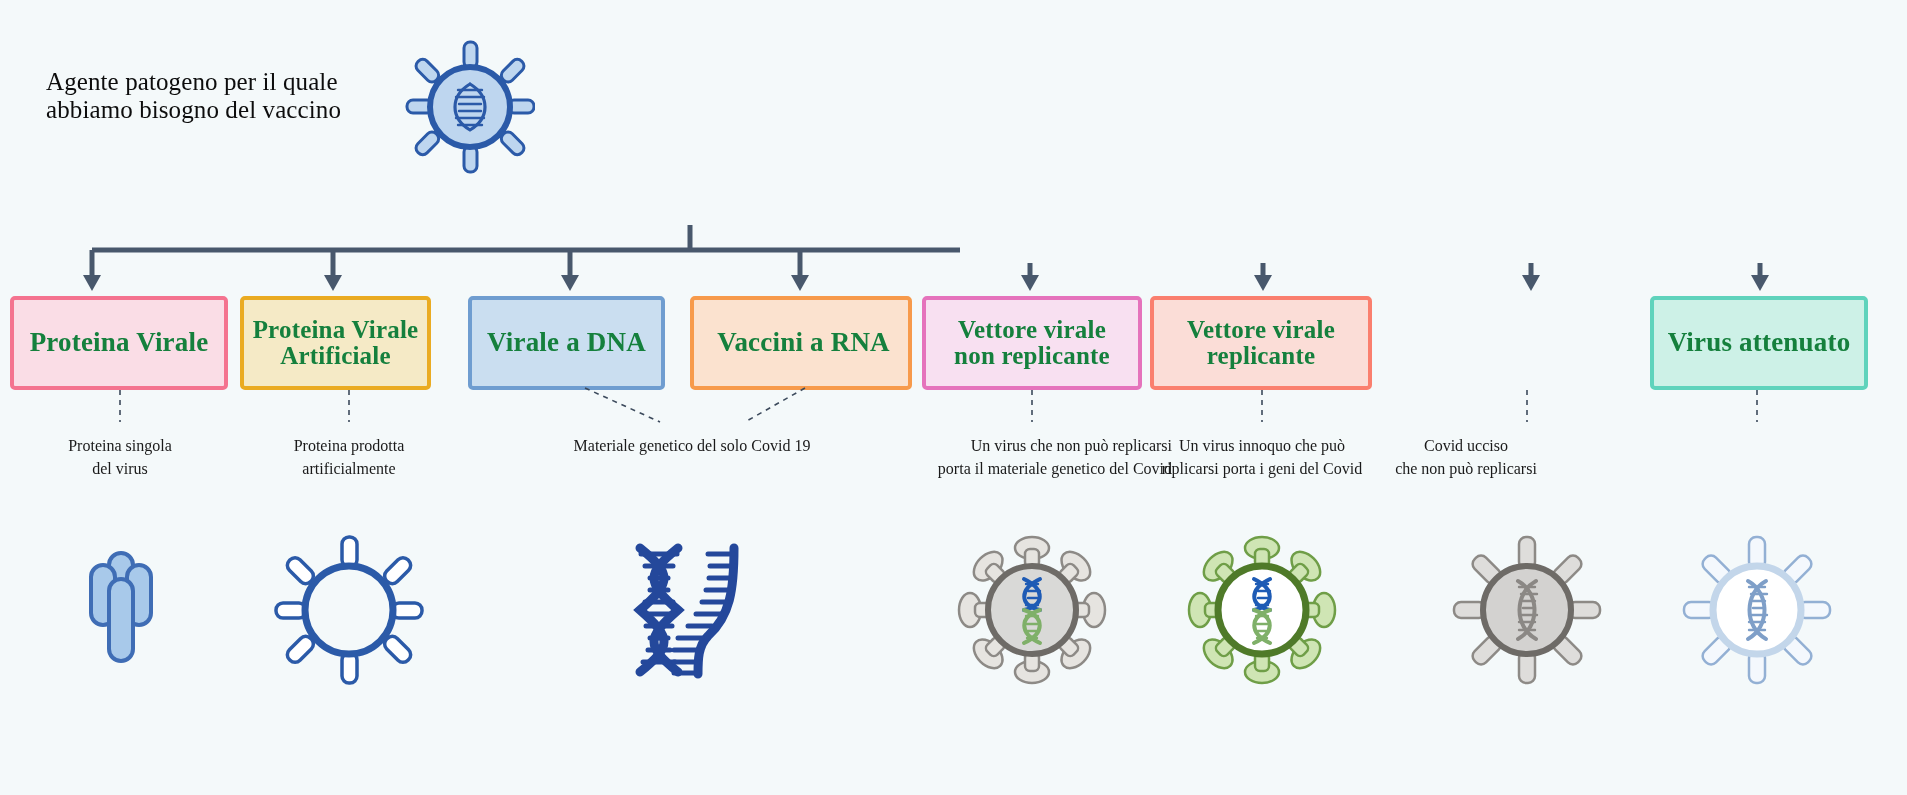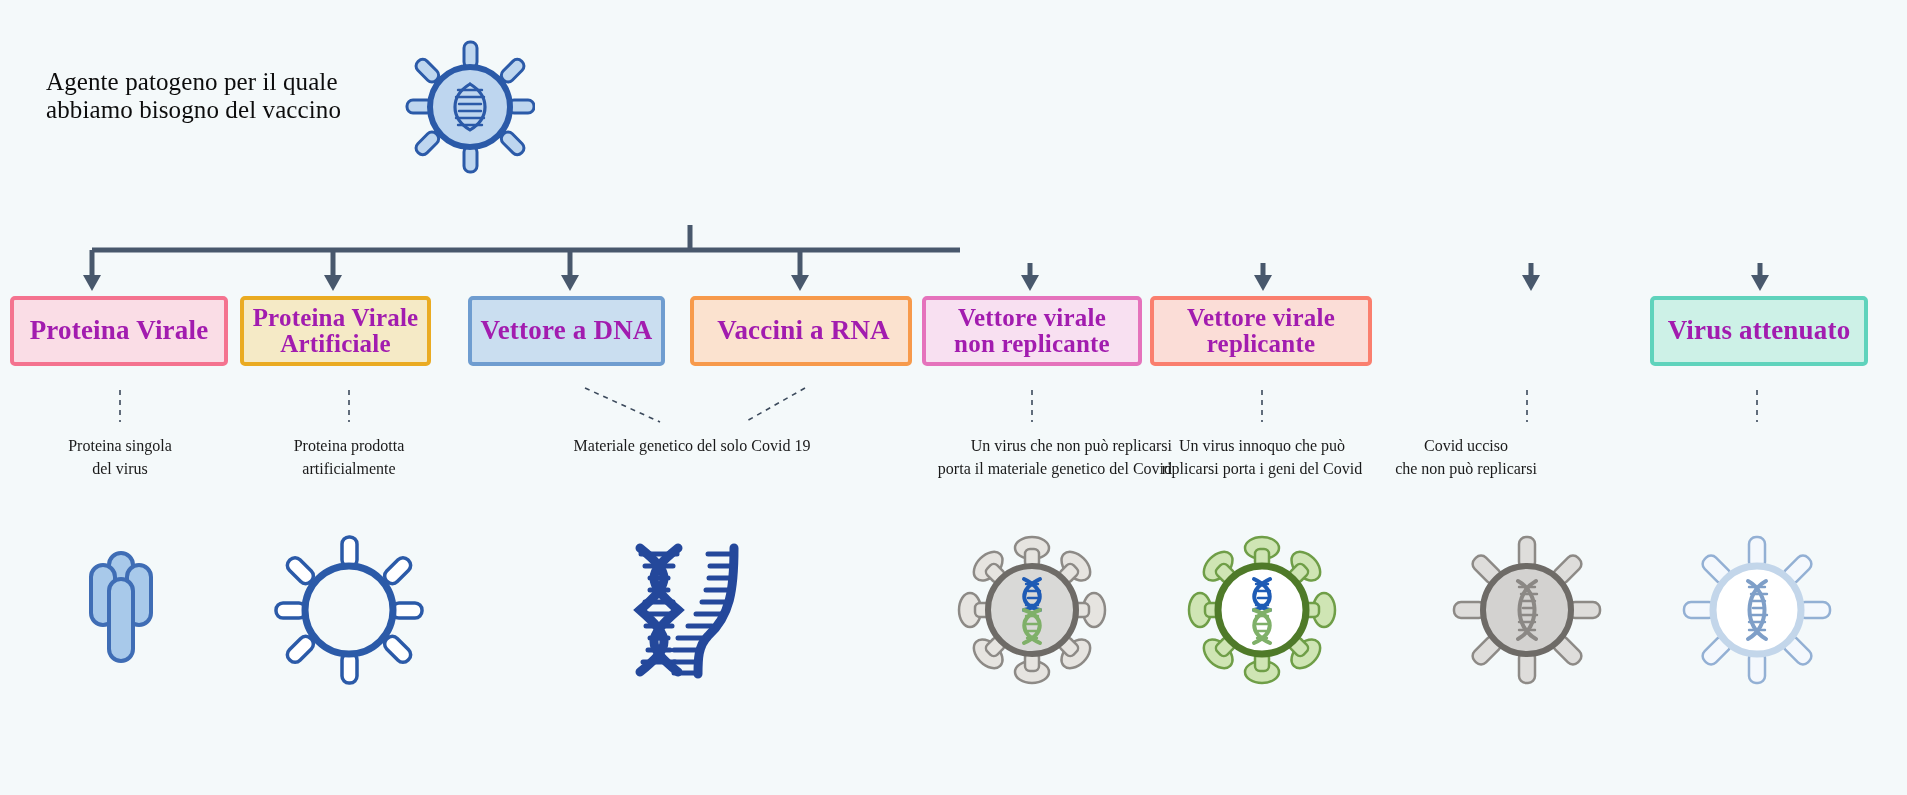--- a/index.html
+++ b/index.html
@@ -21,28 +21,28 @@
     letter-spacing:.1px;
   }
   .header-icon{position:absolute;left:405px;top:40px;width:130px;height:135px;}
 
   
   .connectors{position:absolute;left:0;top:215px;width:1907px;height:90px;}
 
   
   .boxes{position:absolute;left:0;top:296px;width:1907px;height:80px;}
   .vbox{
-    position:absolute;top:0;height:70px;
+    position:absolute;top:0;height:94px;
     box-sizing:border-box;
     border-style:solid;border-width:4px;border-radius:5px;
     display:flex;align-items:center;justify-content:center;
     text-align:center;
     font-family:"Liberation Serif", serif;
     font-weight:bold;font-size:27px;line-height:1.03;
-    color:#a21caf;
+    color:#15803d;
     letter-spacing:.2px;
     padding:0 6px;
   }
   .vbox.two-line{font-size:25px;}
 
   
   .captions{position:absolute;left:0;top:420px;width:1907px;height:70px;}
   .caption{
     position:absolute;top:14px;
     text-align:center;
@@ -120,21 +120,21 @@
 
   <div class="boxes">
     <div class="vbox" style="left: 10px; width: 218px; border-color: rgb(244, 115, 143); background: rgb(250, 221, 230);">
       <span style="white-space: pre-line;">Proteina Virale</span>
     </div>
     <div class="vbox two-line" style="left: 240px; width: 191px; border-color: rgb(234, 171, 34); background: rgb(245, 234, 198);">
       <span style="white-space: pre-line;">Proteina Virale
 Artificiale</span>
     </div>
     <div class="vbox" style="left: 468px; width: 197px; border-color: rgb(111, 157, 208); background: rgb(202, 222, 240);">
-      <span style="white-space: pre-line;">Vettore a DNA</span>
+      <span style="white-space: pre-line;">Virale a DNA</span>
     </div>
     <div class="vbox" style="left: 690px; width: 222px; border-color: rgb(247, 154, 75); background: rgb(251, 226, 207); padding-left: 11px;">
       <span style="white-space: pre-line;">Vaccini a RNA</span>
     </div>
     <div class="vbox two-line" style="left: 922px; width: 220px; border-color: rgb(229, 115, 188); background: rgb(248, 224, 241);">
       <span style="white-space: pre-line;">Vettore virale
 non replicante</span>
     </div>
     <div class="vbox two-line" style="left: 1150px; width: 222px; border-color: rgb(250, 127, 110); background: rgb(251, 221, 215);">
       <span style="white-space: pre-line;">Vettore virale

